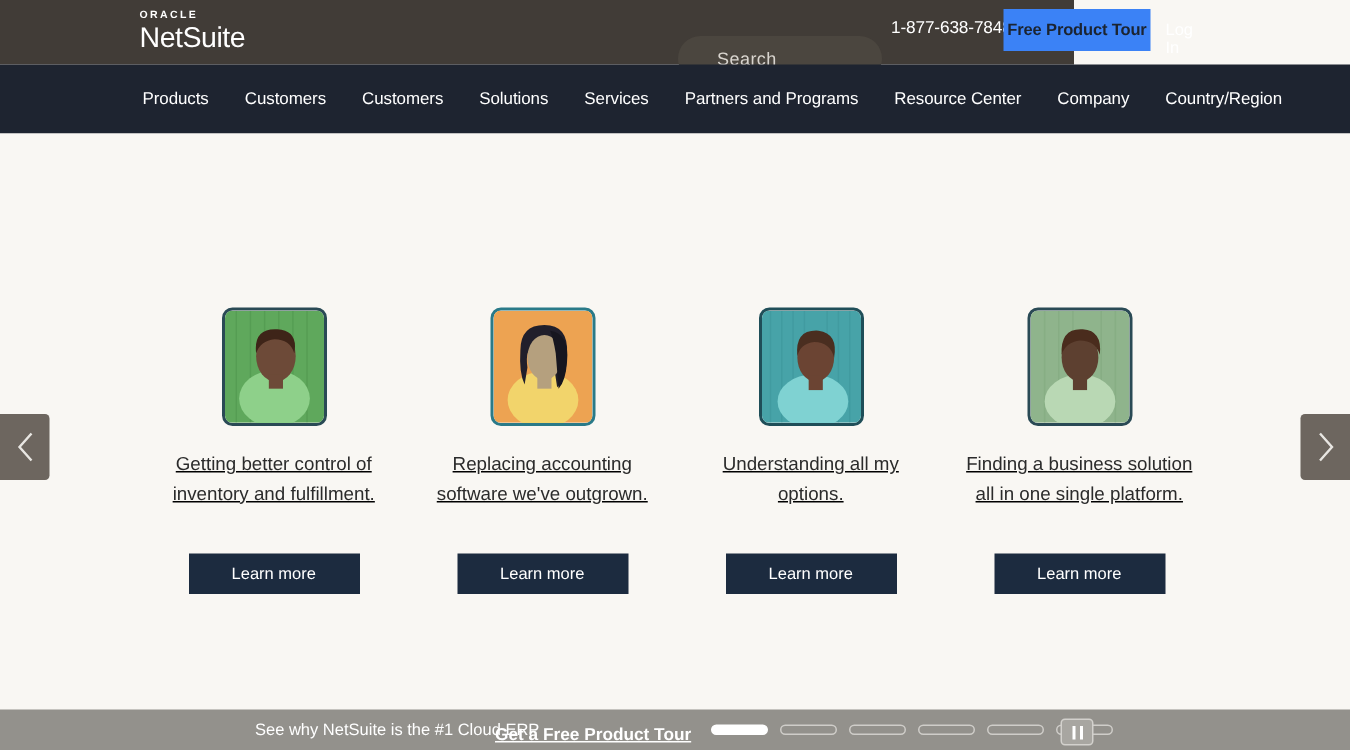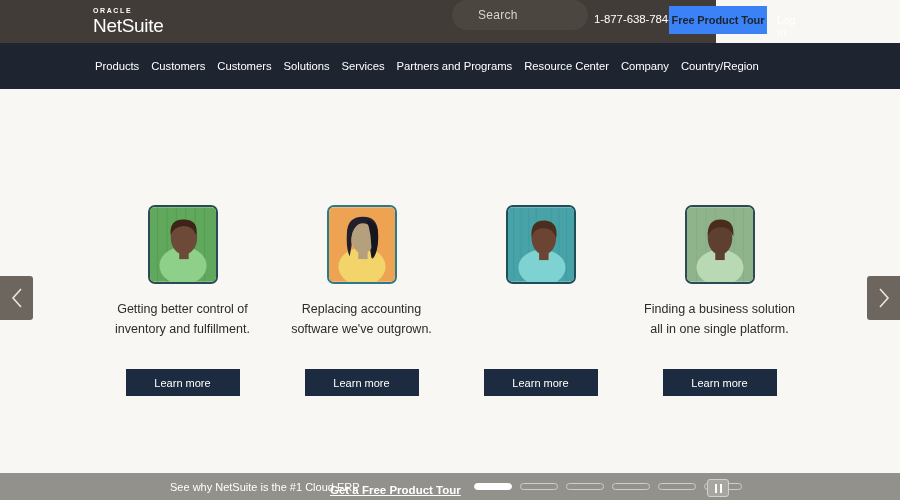--- a/index.html
+++ b/index.html
@@ -34,21 +34,21 @@
   }
   .logo-netsuite {
     display: block;
     font-size: 19px;
     color: #ffffff;
     font-weight: 400;
     letter-spacing: -0.3px;
     font-family: "Liberation Sans", sans-serif;
   }
   .search-pill {
-    position: absolute; left: 452px; top: 0;
+    position: absolute; left: 452px; top: 24px;
     width: 136px; height: 30px;
     border-radius: 16px;
     background: #4b463f;
     display: flex; align-items: center;
   }
   .search-pill span {
     margin-left: 26px;
     font-size: 12px;
     color: #d9d5cf;
     letter-spacing: .3px;
@@ -77,21 +77,21 @@
   
   .navbar {
     position: absolute; top: 43px; left: 0;
     width: 900px; height: 46px;
     background: #1e2430;
     display: flex; align-items: center;
   }
   .nav-items {
     display: flex; align-items: flex-start;
     margin-left: 95px;
-    gap: 12px;
+    gap: 24px;
   }
   .nav-item {
     font-size: 11.3px; color: #ffffff;
     cursor: pointer; white-space: nowrap;
     letter-spacing: -.05px;
   }
 
   
   .hero {
     position: absolute; top: 89px; left: 0;
@@ -105,20 +105,21 @@
     letter-spacing: -.6px;
     white-space: nowrap;
   }
   .headline b { font-weight: 700; color: #1e2a3a; }
 
   
   .cards {
     position: absolute; top: 116px; left: 93px;
     width: 716px;
     display: flex;
+    text-decoration: underline;
   }
   .card {
     width: 179px;
     display: flex; flex-direction: column; align-items: center;
   }
   .thumb {
     width: 70px; height: 79px;
     border-radius: 7px;
     overflow: hidden;
     position: relative;
@@ -291,20 +292,21 @@
               <line x1="46" y1="0" x2="46" y2="79"></line>
                 <line x1="54" y1="0" x2="54" y2="79"></line>
               <line x1="62" y1="0" x2="62" y2="79"></line>
             </g>
             <ellipse cx="36" cy="64" rx="25" ry="19" fill="#7fd2d2"></ellipse>
             <ellipse cx="38" cy="33" rx="13" ry="17" fill="#6b4433"></ellipse>
             <path d="M25 32 Q23 13 40 14 Q54 16 51 33 Q48 22 37 22 Q27 23 25 32 Z" fill="#4a2e20"></path>
             <rect x="33" y="46" width="10" height="10" fill="#6b4433"></rect>
           </svg>
         </div>
+        <div class="caption">Understanding all my options.</div>
       </div>
 
       <div class="card">
         <div class="thumb" style="border-color:#2a4a55">
           <svg viewBox="0 0 70 79">
             <rect x="0" y="0" width="70" height="79" fill="#8fb48c"></rect>
             <g opacity="0.25" stroke="#6f9a6d" stroke-width="1">
               <line x1="10" y1="0" x2="10" y2="79"></line>
                 <line x1="20" y1="0" x2="20" y2="79"></line>
               <line x1="30" y1="0" x2="30" y2="79"></line>

